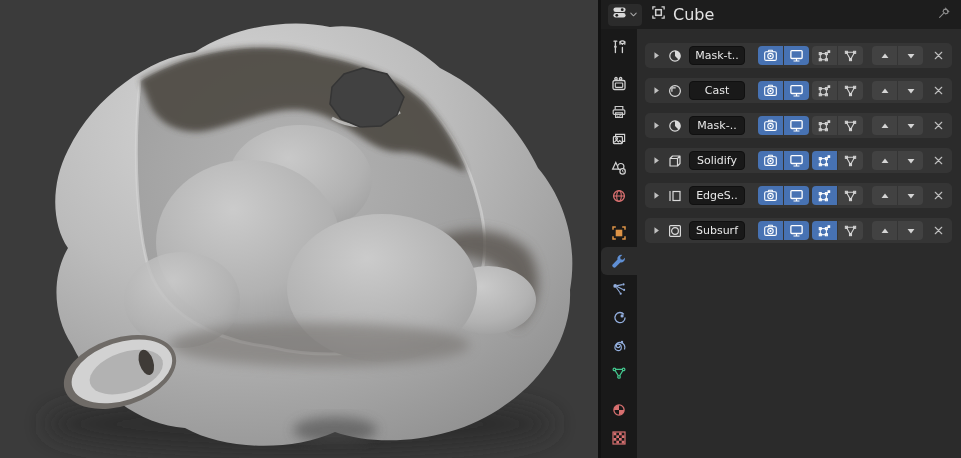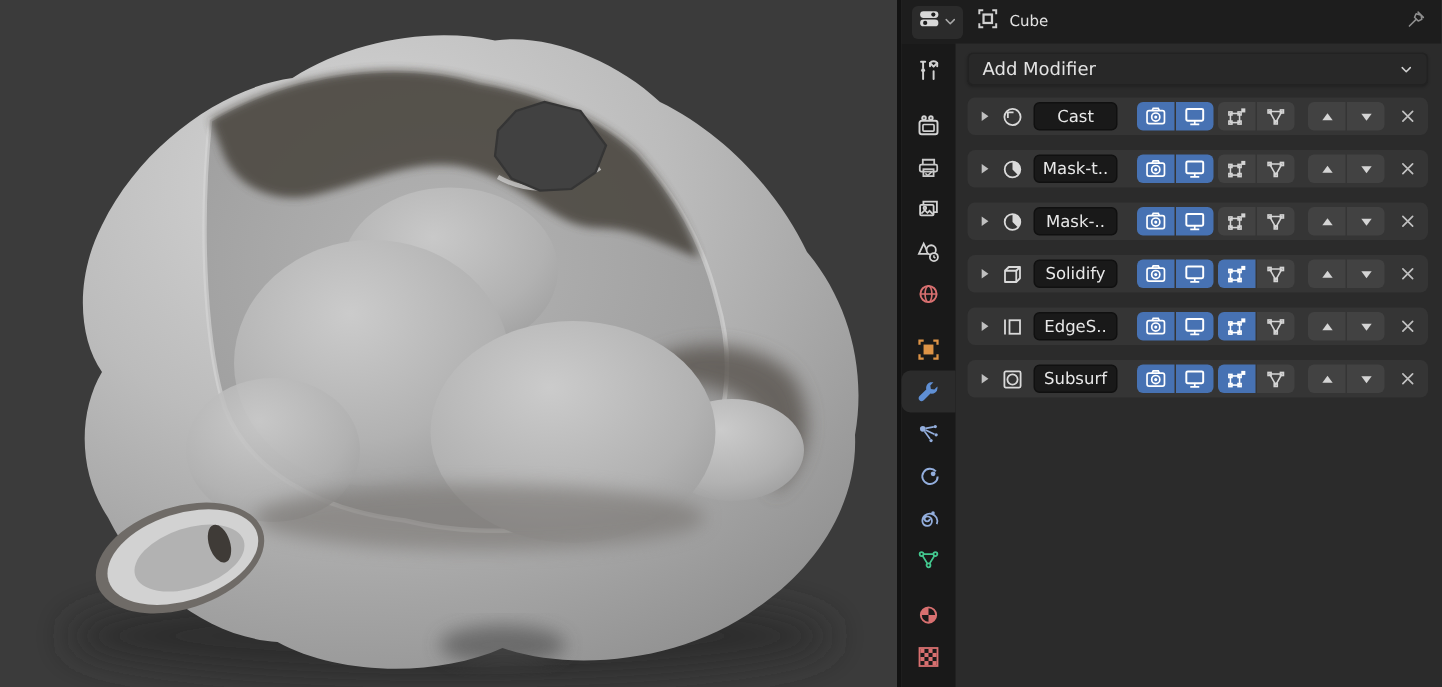--- a/index.html
+++ b/index.html
@@ -11,21 +11,21 @@
   .viewport { width:598px; height:458px; background:#3b3b3b; position:relative; overflow:hidden; flex:none; }
   .viewport svg { display:block; }
   .v-sep { width:3px; background:#121212; flex:none; }
 
   
   .props { flex:1; display:flex; flex-direction:column; background:#2b2b2b; min-width:0; }
   .props-header { height:29px; background:#1d1d1d; display:flex; align-items:center; padding:0 10px 0 7px; gap:9px; flex:none; }
   .editor-type-btn { height:22px; background:#2b2b2b; border-radius:4px; display:flex; align-items:center; gap:2px; padding:0 4px; color:#d8d8d8; }
   .editor-type-btn .chev { color:#a8a8a8; display:flex; }
   .breadcrumb { display:flex; align-items:center; gap:7px; color:#d0d0d0; }
-  .breadcrumb .bc-label { font-size:10px; color:#e2e2e2; }
+  .breadcrumb .bc-label { font-size:16px; color:#e2e2e2; }
   .pin-btn { margin-left:auto; color:#8f8f8f; display:flex; }
 
   .props-body { flex:1; display:flex; min-height:0; }
   .tab-strip { width:36px; background:#191919; padding-top:4px; flex:none; }
   .tab { width:36px; height:28px; display:flex; align-items:center; justify-content:center; border-radius:6px 0 0 6px; }
   .tab.gap { margin-top:9px; }
   .tab.active { background:#2b2b2b; }
   .tab span { display:flex; }
 
   .content { flex:1; padding:6px 9px 0 8px; min-width:0; }
@@ -330,44 +330,36 @@
                   <rect x="8" y="8" width="2.7" height="2.7"></rect>
                   <rect x="5.3" y="10.7" width="2.7" height="2.7"></rect>
                   <rect x="10.7" y="10.7" width="2.7" height="2.7"></rect>
                 </g>
               </svg>
             </span>
           </div>
         </div>
 
       <div class="content">
-        <div class="add-modifier">
-          <span>Add Modifier</span>
-          <span class="chev">
-              <svg viewBox="0 0 16 16" width="9" height="9">
-                <path d="M3.2 5.5 L8 10.3 L12.8 5.5" fill="none" stroke="currentColor" stroke-width="1.8" stroke-linecap="round" stroke-linejoin="round"></path>
-              </svg>
-            </span>
-        </div>
         <div id="modifier-list">
             <div class="mod-row">
               <div class="expand-btn">
                 <span style="display: flex;">
                   <svg viewBox="0 0 16 16" width="11" height="11">
                     <path d="M5 3.4 L11.6 8 L5 12.6 Z" fill="currentColor"></path>
                   </svg>
                 </span>
               </div>
               <div class="mod-icon">
-                <svg viewBox="0 0 16 16" width="16" height="16" fill="none" stroke="currentColor" stroke-width="1.2">
-                  <circle cx="8" cy="8" r="5.4"></circle>
-                  <path d="M4.9 8.7 V4.9 H8.7"></path>
+                <svg viewBox="0 0 16 16" width="16" height="16">
+                  <circle cx="8" cy="8" r="5.2" fill="none" stroke="currentColor" stroke-width="1.2"></circle>
+                  <path d="M8 8 L8 2.8 A5.2 5.2 0 0 1 11.7 11.7 Z" fill="currentColor"></path>
                 </svg>
               </div>
-              <input class="name-field" spellcheck="false" value="Cast" style="">
+              <input class="name-field" spellcheck="false" value="Mask-t.." style="">
               <div class="btn-group g1">
                 <div class="tbtn on">
                   <span style="display: flex;">
                     <svg viewBox="0 0 16 16" width="15" height="15" fill="none" stroke="currentColor" stroke-width="1.2">
                       <rect x="1.8" y="4" width="12.4" height="9.2" rx="1.5"></rect>
                       <circle cx="8" cy="8.6" r="2.9"></circle>
                       <circle cx="8" cy="8.6" r="1.1" fill="currentColor" stroke="none"></circle>
                       <path d="M5.4 4 L6.2 2.4 H9.8 L10.6 4"></path>
                     </svg>
                   </span>
@@ -431,26 +423,26 @@
             </div>
             <div class="mod-row">
               <div class="expand-btn">
                 <span style="display: flex;">
                   <svg viewBox="0 0 16 16" width="11" height="11">
                     <path d="M5 3.4 L11.6 8 L5 12.6 Z" fill="currentColor"></path>
                   </svg>
                 </span>
               </div>
               <div class="mod-icon">
-                <svg viewBox="0 0 16 16" width="16" height="16">
-                  <circle cx="8" cy="8" r="5.2" fill="none" stroke="currentColor" stroke-width="1.2"></circle>
-                  <path d="M8 8 L8 2.8 A5.2 5.2 0 0 1 11.7 11.7 Z" fill="currentColor"></path>
+                <svg viewBox="0 0 16 16" width="16" height="16" fill="none" stroke="currentColor" stroke-width="1.2">
+                  <circle cx="8" cy="8" r="5.4"></circle>
+                  <path d="M4.9 8.7 V4.9 H8.7"></path>
                 </svg>
               </div>
-              <input class="name-field" spellcheck="false" value="Mask-t.." style="">
+              <input class="name-field" spellcheck="false" value="Cast" style="">
               <div class="btn-group g1">
                 <div class="tbtn on">
                   <span style="display: flex;">
                     <svg viewBox="0 0 16 16" width="15" height="15" fill="none" stroke="currentColor" stroke-width="1.2">
                       <rect x="1.8" y="4" width="12.4" height="9.2" rx="1.5"></rect>
                       <circle cx="8" cy="8.6" r="2.9"></circle>
                       <circle cx="8" cy="8.6" r="1.1" fill="currentColor" stroke="none"></circle>
                       <path d="M5.4 4 L6.2 2.4 H9.8 L10.6 4"></path>
                     </svg>
                   </span>

